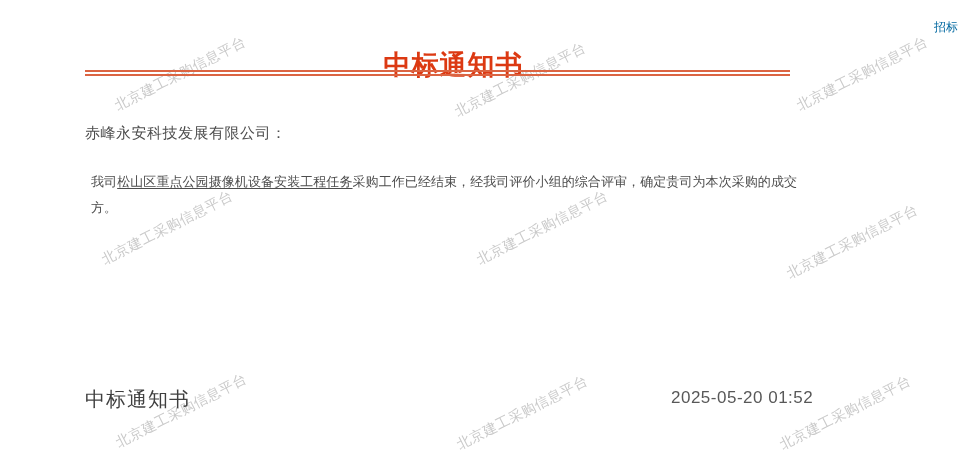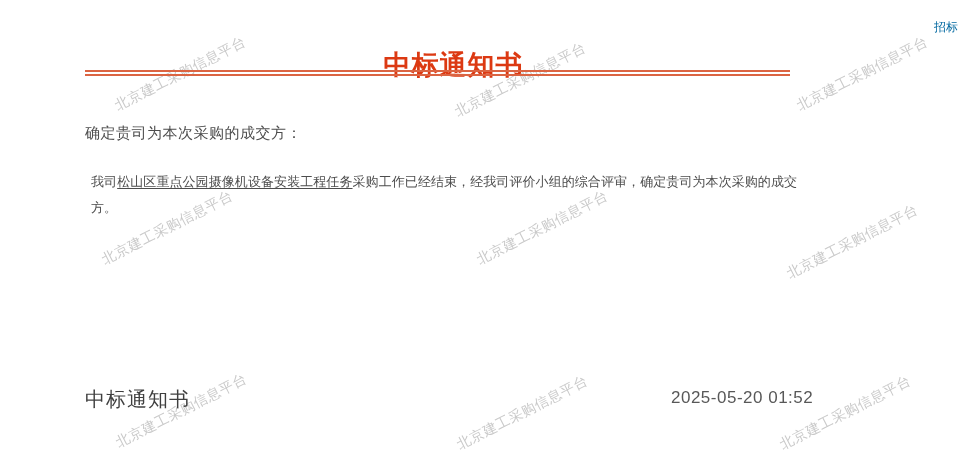--- a/index.html
+++ b/index.html
@@ -95,21 +95,21 @@
   </div>
 
   <div class="content">
 
     <div class="corner-link">招标</div>
 
     <h1 class="doc-title" style="margin:16px;">中标通知书</h1>
 
     <div class="title-rule"></div>
 
-    <div class="recipient">确定贵司为本次采购的成交方：</div>
+    <div class="recipient">赤峰永安科技发展有限公司：</div>
 
     <p class="para para-1" style="margin:6px;">
       <span>我司</span><span class="underlined">松山区重点公园摄像机设备安装工程任务</span><span>采购工作已经结束，经我司评价小组的综合评审，确定贵司为本次采购的成交方。</span>
     </p>
 
 
     <div class="closing">中标通知书</div>
 
     <div class="datetime">2025-05-20 01:52</div>
 

